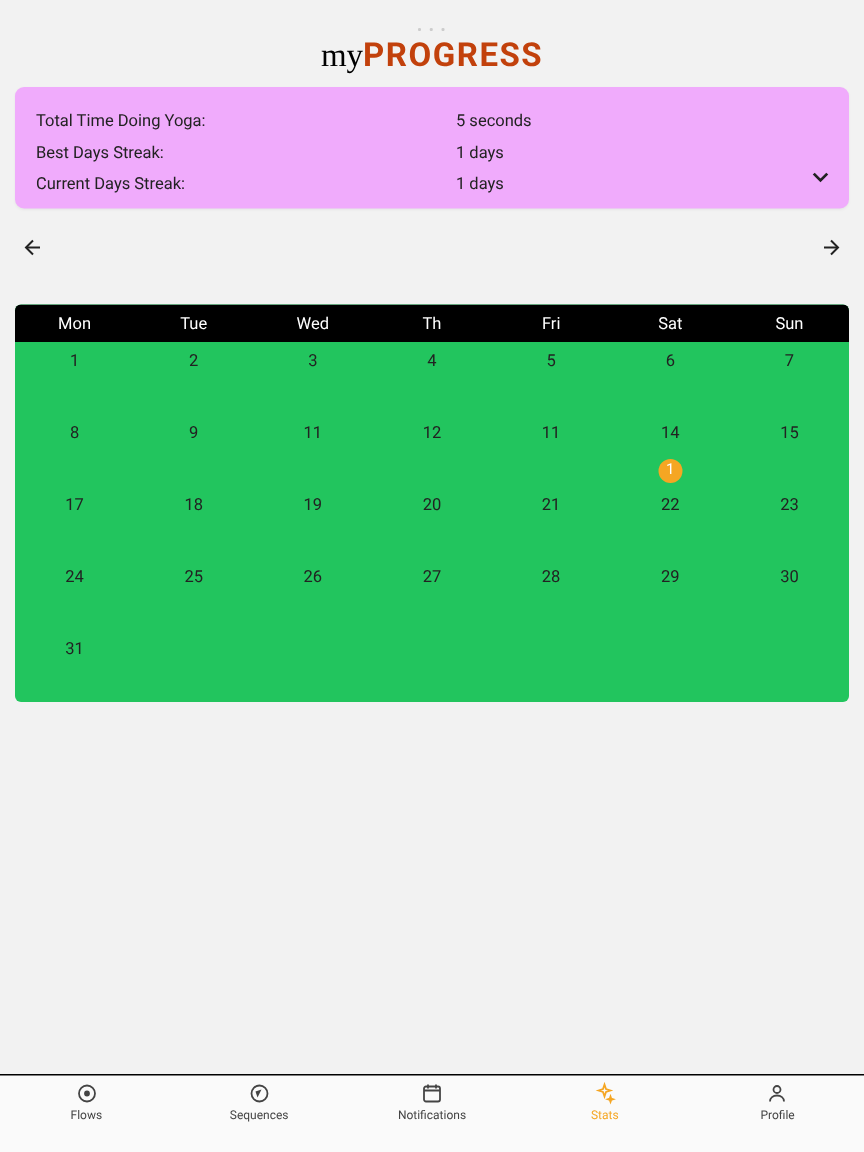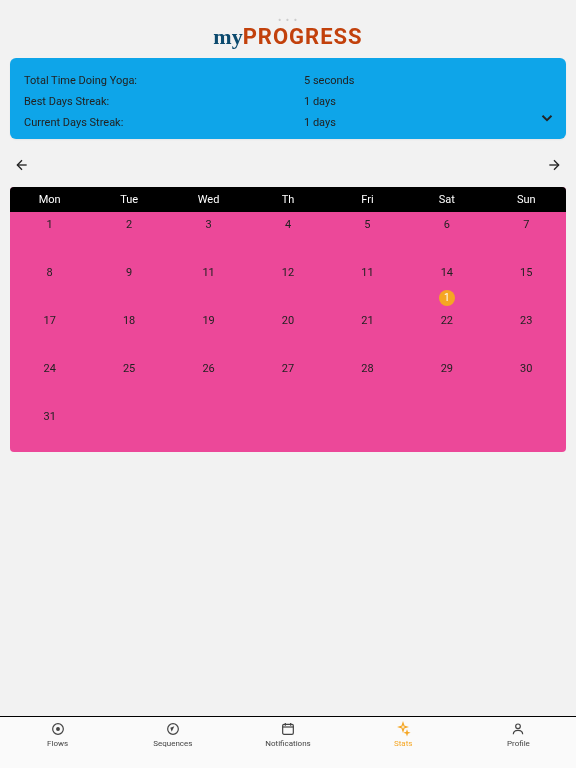--- a/index.html
+++ b/index.html
@@ -29,31 +29,31 @@
   color: #ccc;
   font-size: 10px;
   line-height: 6px;
   letter-spacing: 1px;
 }
 .title {
   font-size: 22px;
   font-weight: 400;
 }
 .title .my {
-  color: #0c4a6e;
-  font-weight: 700;
+  color: #000000;
+  font-weight: 400;
   font-family: Georgia, serif;
 }
 .title .progress {
   color: #c2410c;
   font-weight: 700;
   letter-spacing: 1px;
 }
 .card {
-  background: #0ea5e9;
+  background: #f0abfc;
   margin: 0 10px 12px;
   border-radius: 6px;
   padding: 12px 14px 6px;
   position: relative;
   box-shadow: 0 1px 2px rgba(0,0,0,0.05);
 }
 .stat-row {
   display: flex;
   font-size: 11px;
   color: #222;
@@ -77,22 +77,22 @@
   cursor: pointer;
   font-size: 16px;
   color: #222;
 }
 .month-title {
   font-family: Georgia, 'Times New Roman', serif;
   font-size: 20px;
   color: #222;
 }
 .calendar {
-  background: #ec4899;
-  margin: 0 10px;
+  background: #22c55e;
+  margin: 16px 10px;
   border-radius: 4px;
   overflow: hidden;
 }
 .cal-header {
   display: grid;
   grid-template-columns: repeat(7, 1fr);
   background: #000;
   color: #fff;
 }
 .cal-header div {

